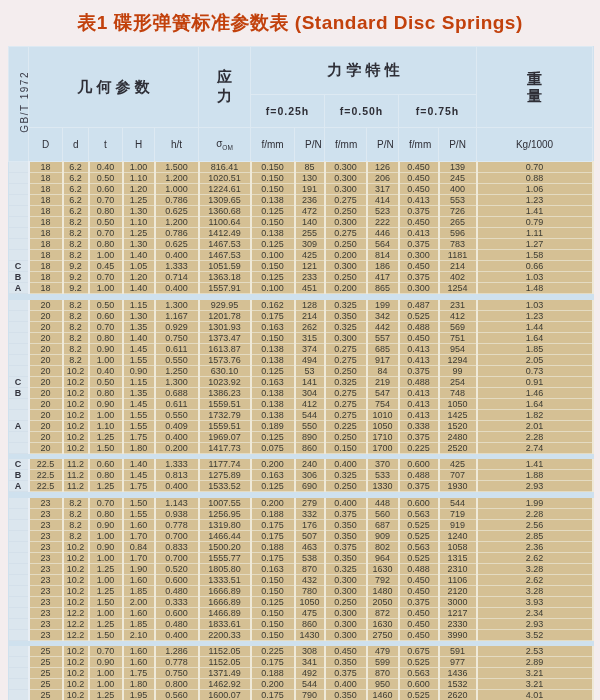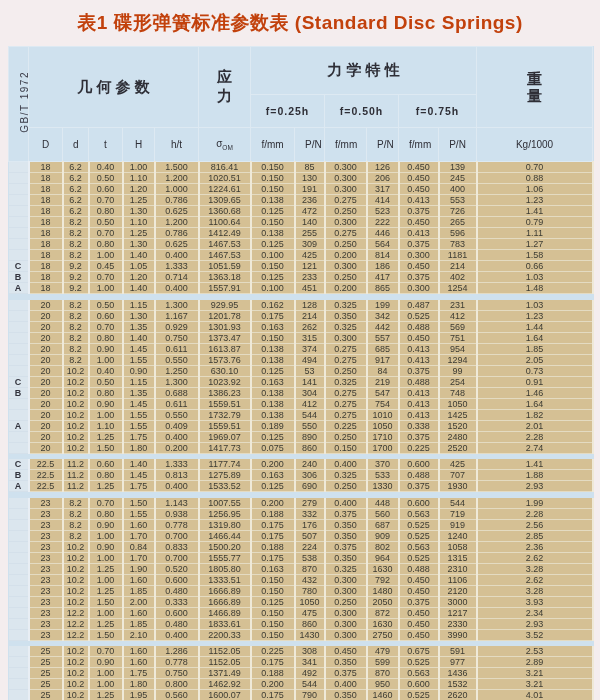--- a/index.html
+++ b/index.html
@@ -665,21 +665,21 @@
         </tr>
         <tr>
           <td class="label-col"></td>
           <td>23</td>
           <td>10.2</td>
           <td>0.90</td>
           <td>0.84</td>
           <td>0.833</td>
           <td>1500.20</td>
           <td>0.188</td>
-          <td>224</td>
+          <td>463</td>
           <td>0.375</td>
           <td>802</td>
           <td>0.563</td>
           <td>1058</td>
           <td>2.36</td>
         </tr>
         <tr>
           <td class="label-col"></td>
           <td>23</td>
           <td>10.2</td>

